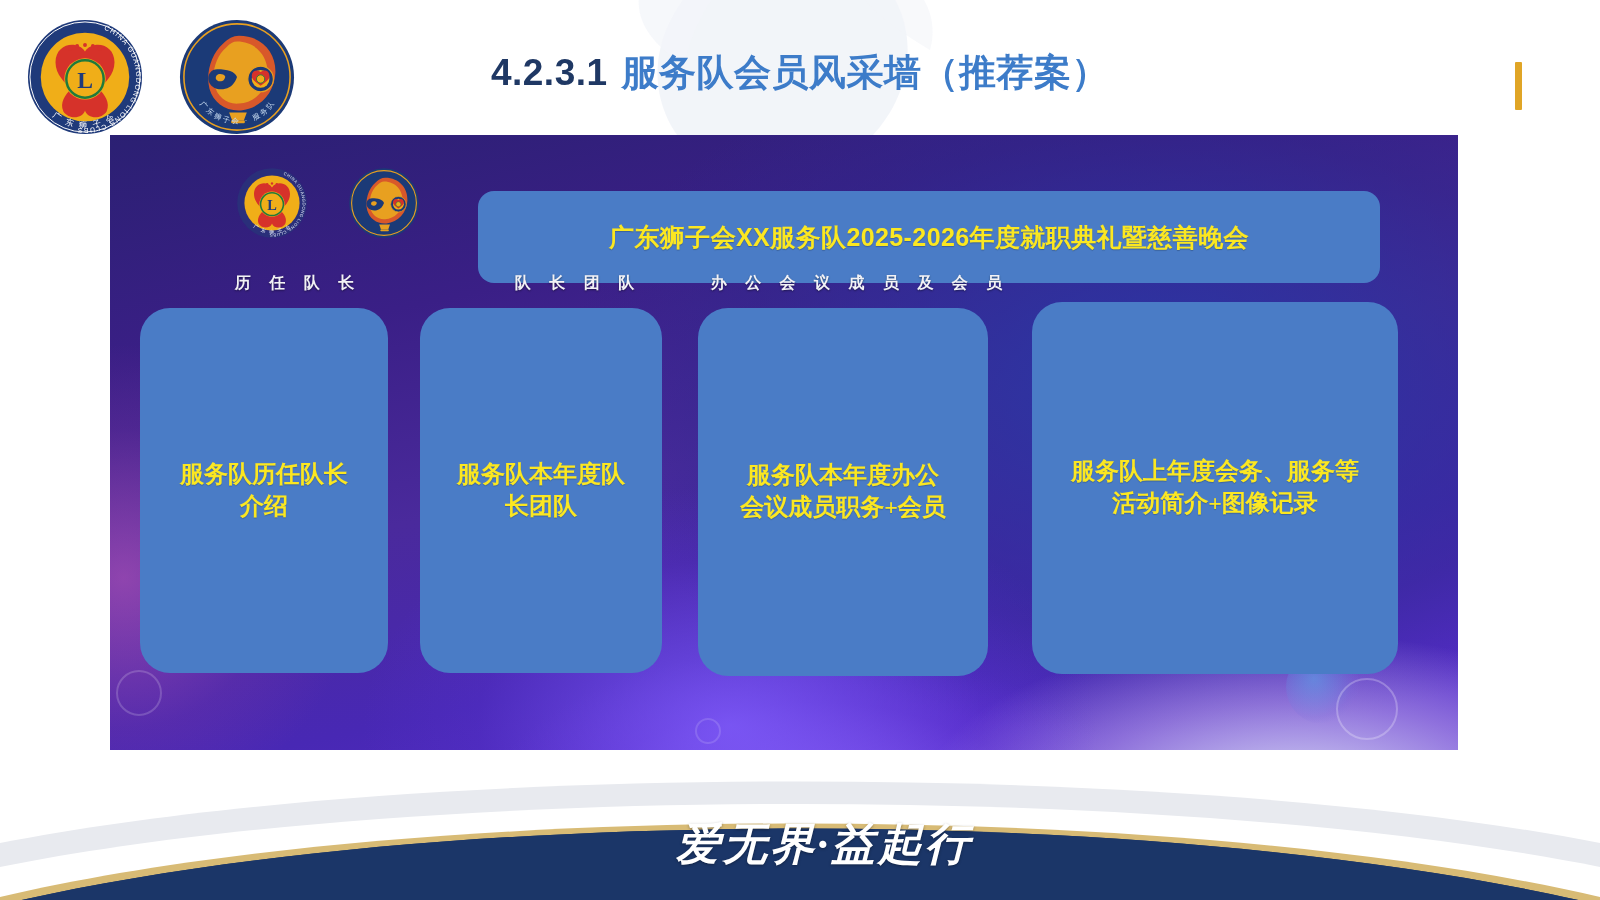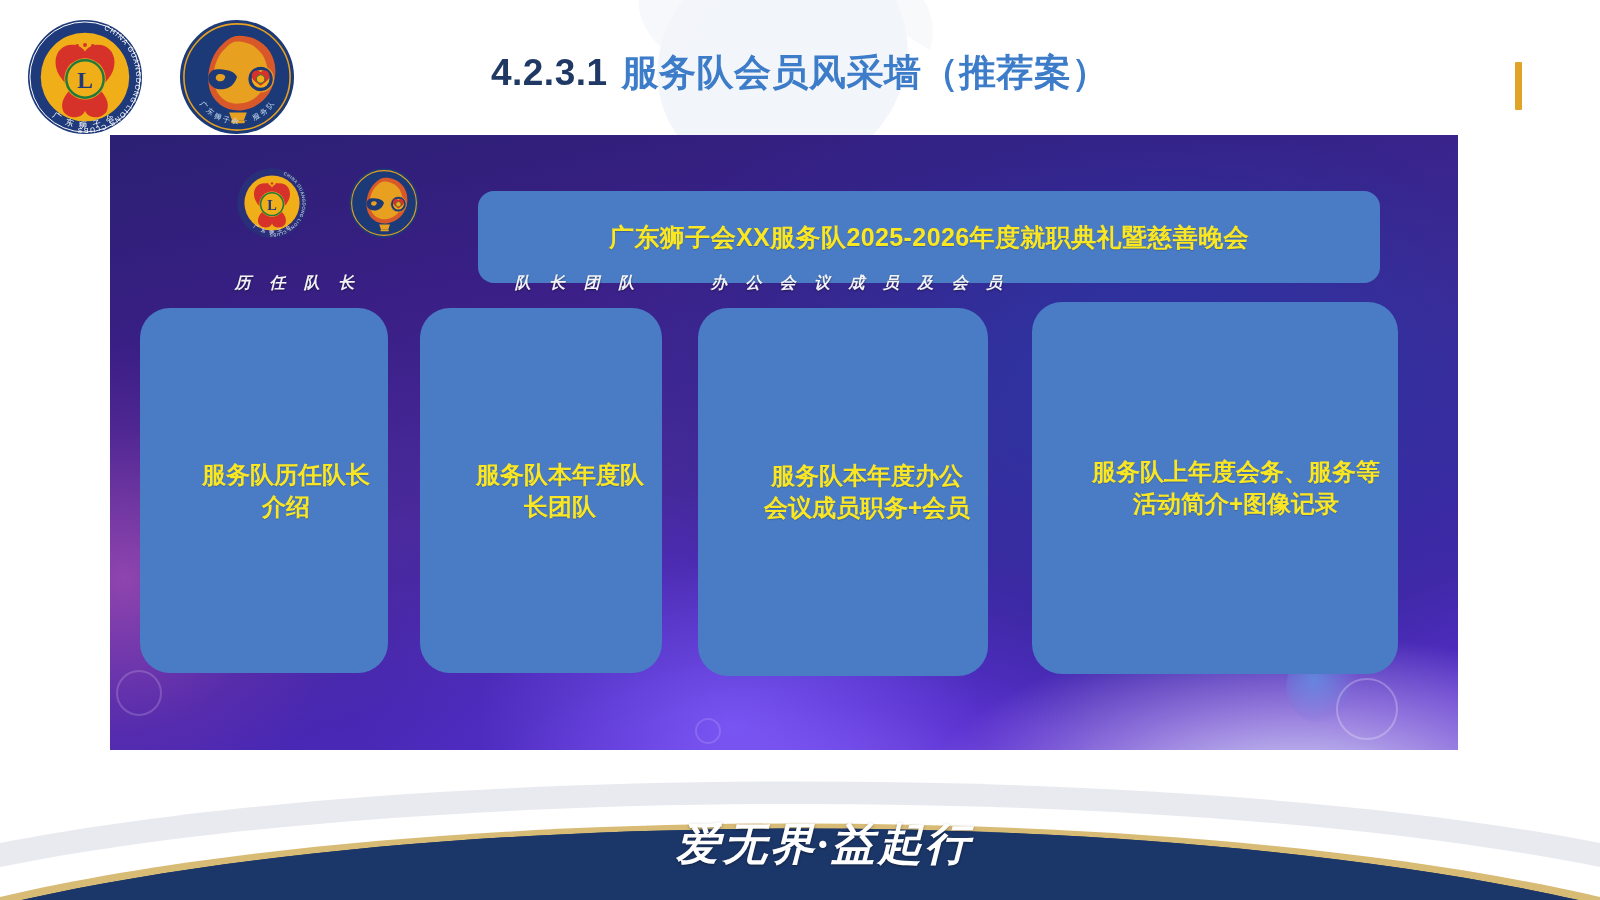--- a/index.html
+++ b/index.html
@@ -145,32 +145,32 @@
   
   .col-header {
     position: absolute;
     color: #f2f2f6;
     font-size: 16px;
     font-weight: bold;
     letter-spacing: 7px;
     white-space: nowrap;
     text-shadow: 0 1px 2px rgba(0,0,0,0.45);
     text-align: center;
-    font-style: italic;
   }
 
   
   .card {
     position: absolute;
     background: #4a7cc6;
     border-radius: 30px;
     display: flex;
     align-items: center;
-    justify-content: flex-end;
+    justify-content: center;
     padding: 0 18px;
+    font-family: Liberation Serif, serif;
   }
   .card-text {
     color: #fbe721;
     font-size: 24px;
     font-weight: bold;
     line-height: 1.32;
     text-align: center;
     text-shadow: 0 1px 1px rgba(0,0,0,0.2);
     white-space: pre-line;
   }

